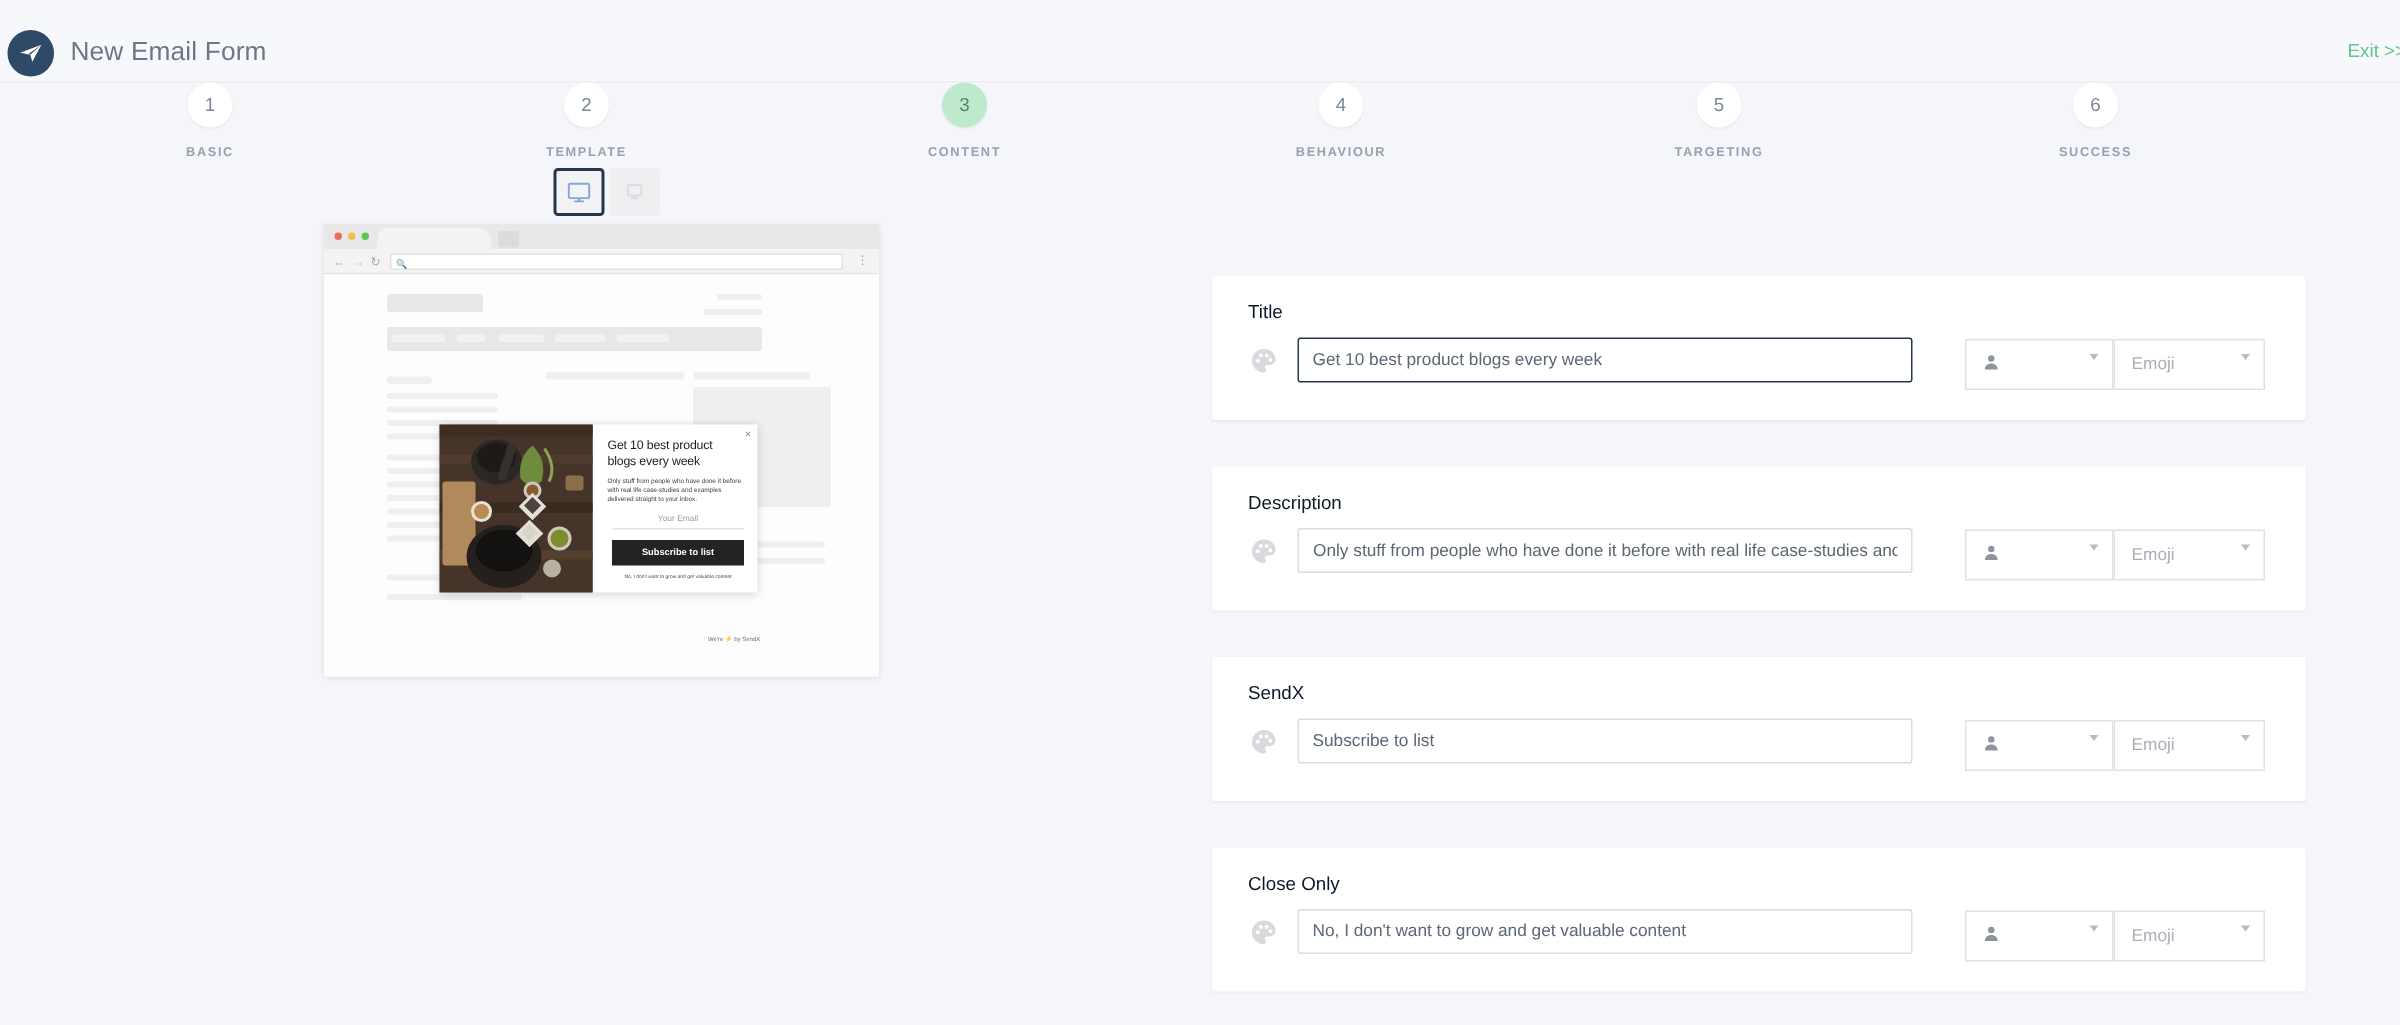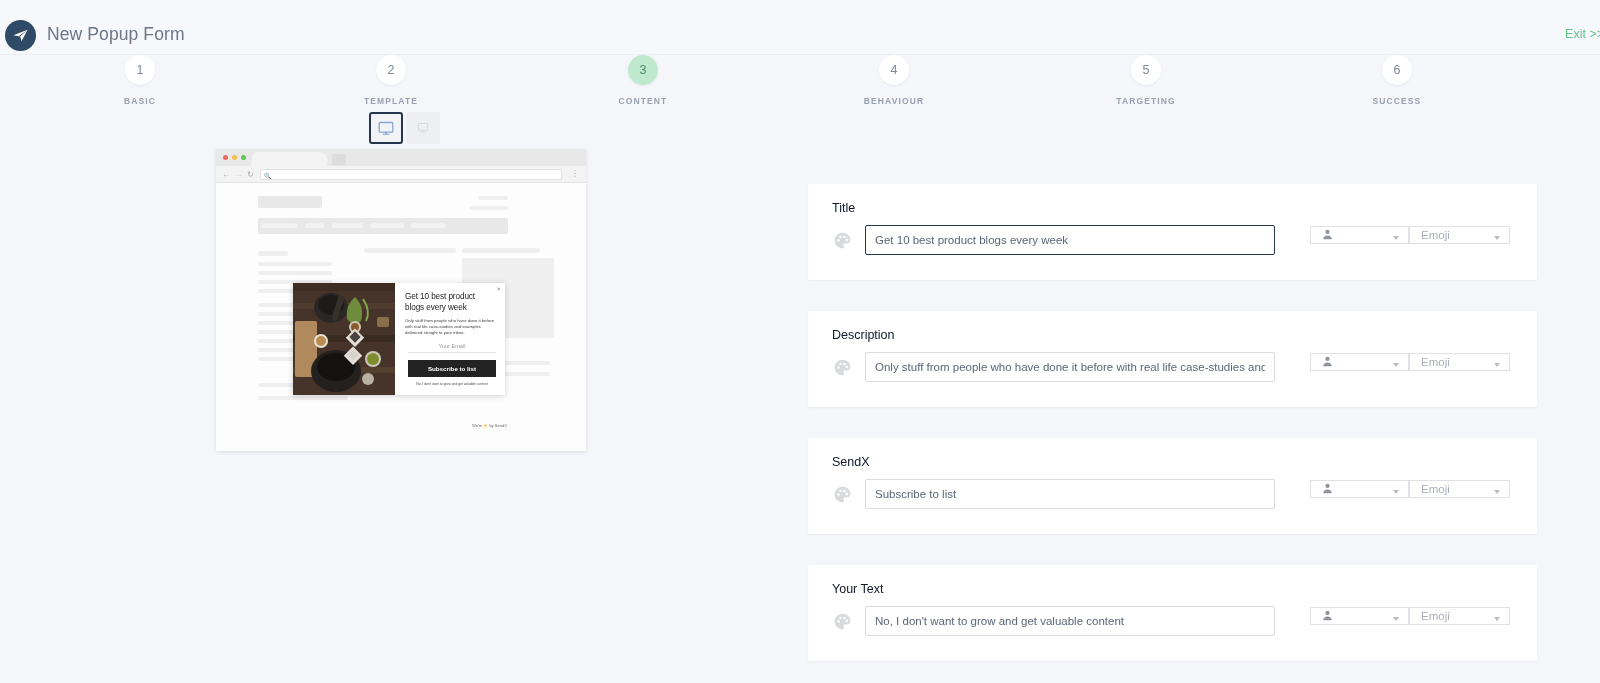--- a/index.html
+++ b/index.html
@@ -179,21 +179,21 @@
     border: 1px solid #d8dbe0; border-radius: 2px;
     background: #ffffff;
     font-family: "Liberation Sans", sans-serif;
     font-size: 11.5px; color: #5c6676;
     padding: 0 9px;
     outline: none;
   }
   .text-input.focused { border: 1.6px solid #25364d; }
   .sel {
     position: absolute;
-    height: 18px; border: 1px solid #dfe1e6; background: #ffffff;
+    height: 34px; border: 1px solid #dfe1e6; background: #ffffff;
     display: flex; align-items: center;
   }
   .sel .person { position: absolute; left: 11px; }
   .sel .caret {
     position: absolute; right: 9px; top: 9px;
     width: 0; height: 0;
     border-left: 3.5px solid transparent;
     border-right: 3.5px solid transparent;
     border-top: 4px solid #b7bcc4;
   }
@@ -206,21 +206,21 @@
 </head>
 <body>
 
 <div class="header">
   <div class="logo-badge">
     <svg width="17" height="17" viewBox="0 0 24 24">
       <path d="M2 11.5 L22 4 L13.5 20 L11.5 13.5 Z" fill="#ffffff"></path>
       <path d="M11.5 13.5 L22 4 L10 12.6 Z" fill="#2e4a66"></path>
     </svg>
   </div>
-  <div class="app-title">New Popup Form</div>
+  <div class="app-title">New Email Form</div>
   <a class="exit-link" href="#">Exit &gt;&gt;</a>
 </div>
 
 <div class="steps">
   <div class="step" style="left:80px">
     <div class="step-circle">1</div>
     <div class="step-label">BASIC</div>
   </div>
   <div class="step" style="left:331px">
     <div class="step-circle">2</div>
@@ -440,21 +440,21 @@
     </span>
     <span class="caret"></span>
   </div>
   <div class="sel emoji" style="left:601px; top:42px;">
     <span class="ph">Emoji</span>
     <span class="caret"></span>
   </div>
 </div>
 
 <div class="card" style="top:565px; height:96px;">
-  <div class="card-label">Your Text</div>
+  <div class="card-label">Close Only</div>
   <div class="palette" style="top:46px">
     <svg width="21" height="21" viewBox="0 0 24 24">
       <path d="M12 3a9 9 0 0 0 0 18c1.1 0 1.8-.8 1.8-1.7 0-.5-.2-.9-.5-1.2-.3-.3-.5-.7-.5-1.1 0-.9.8-1.7 1.8-1.7h2A4.4 4.4 0 0 0 21 10.8C21 6.5 17 3 12 3z" fill="#d8dadd"></path>
       <circle cx="7.5" cy="12" r="1.5" fill="#ffffff"></circle>
       <circle cx="9.8" cy="8" r="1.5" fill="#ffffff"></circle>
       <circle cx="14.2" cy="8" r="1.5" fill="#ffffff"></circle>
       <circle cx="17" cy="11.3" r="1.5" fill="#ffffff"></circle>
     </svg>
   </div>
   <input class="text-input" style="top: 41px;" value="No, I don't want to grow and get valuable content">

